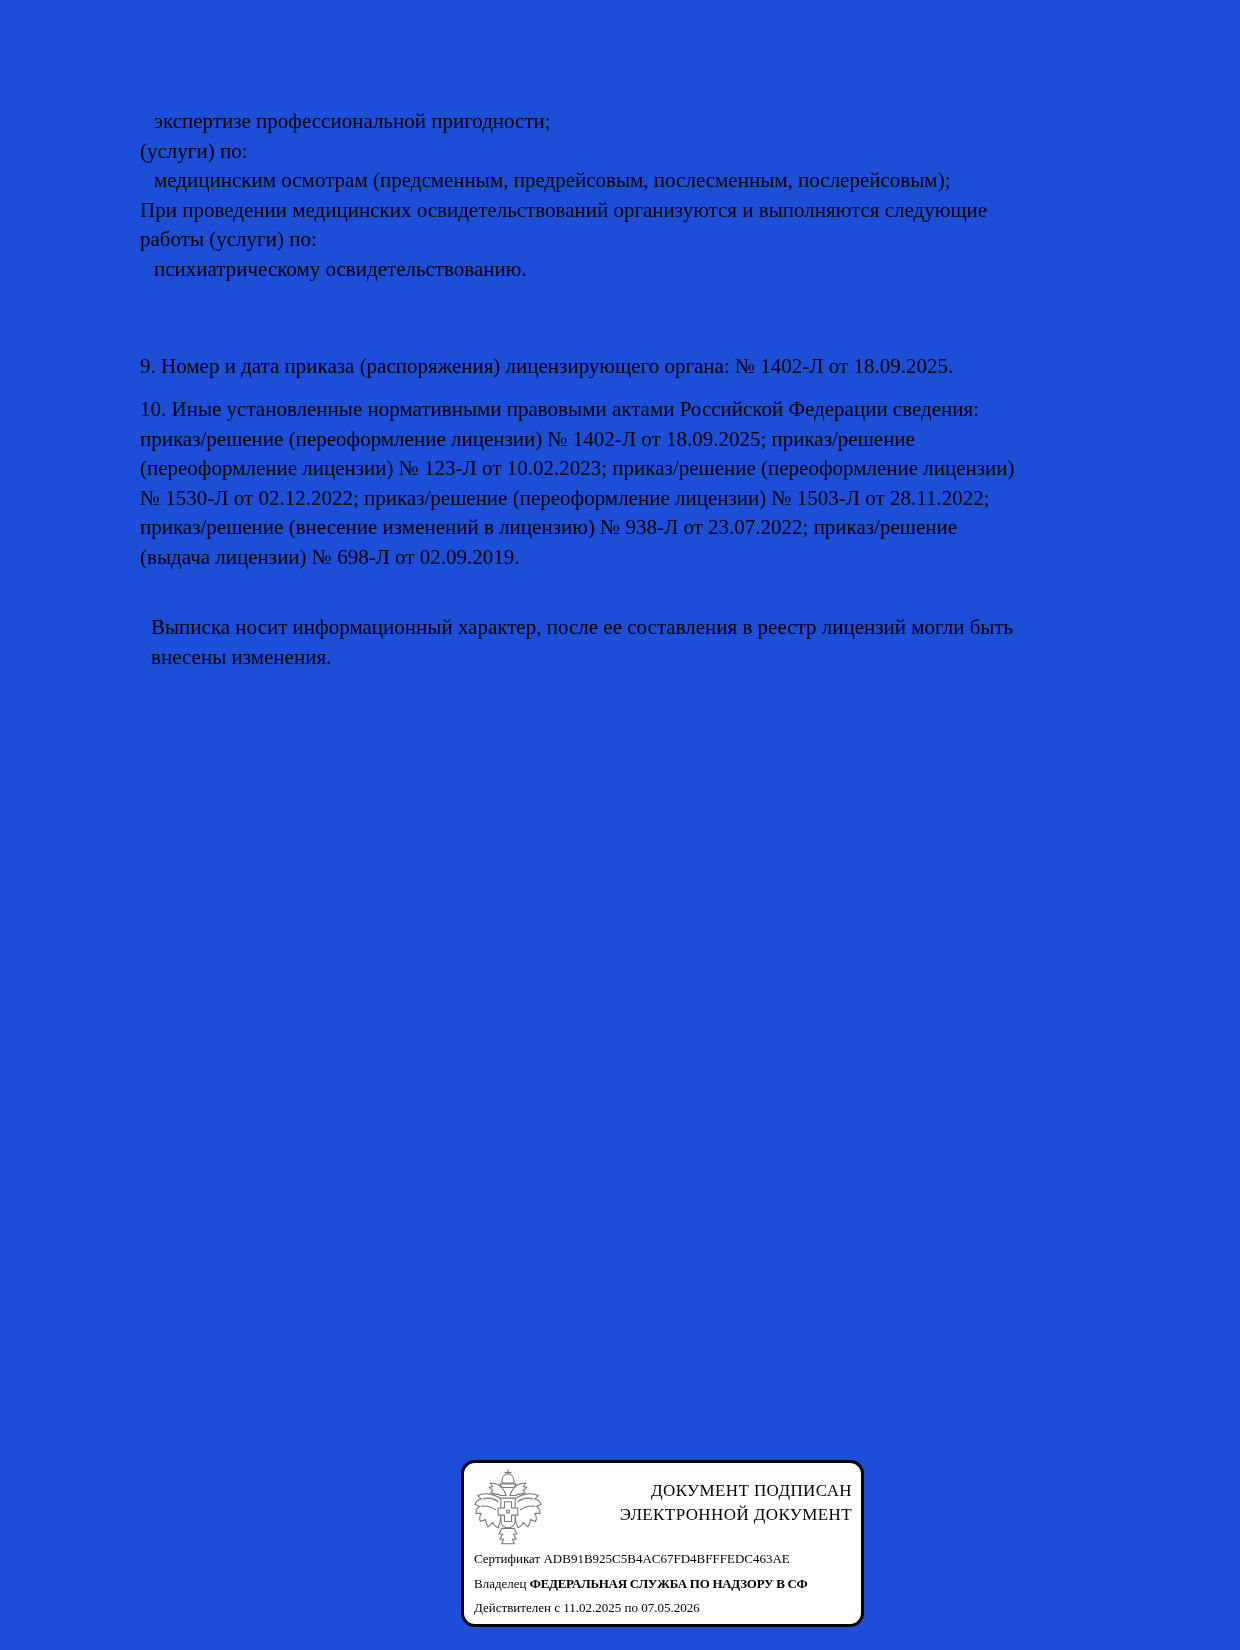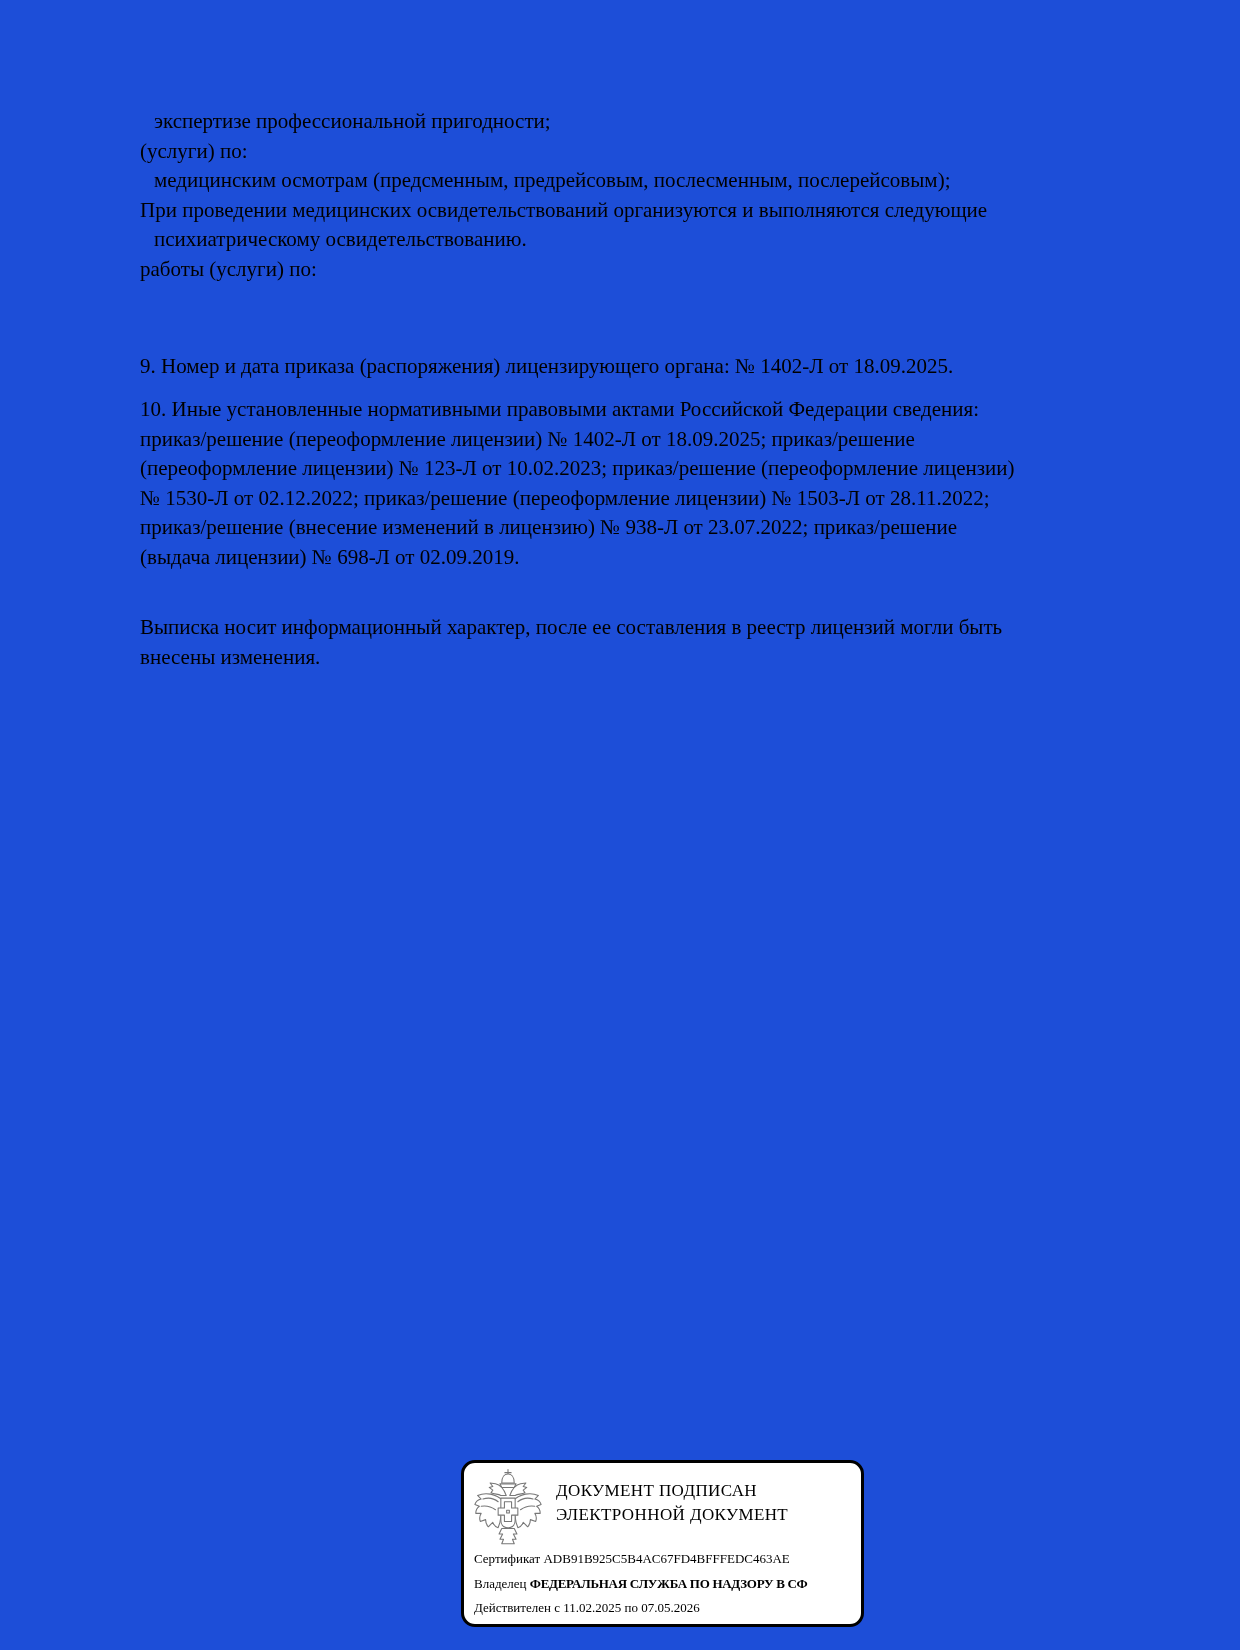--- a/index.html
+++ b/index.html
@@ -9,52 +9,52 @@
   }
   .page{position:relative;width:1240px;height:1650px;overflow:hidden;background:#1d4ed8;}
 
   
   .para{position:absolute;left:140px;font-size:21px;line-height:29.5px;white-space:nowrap;}
   .para .ln{height:29.5px;}
   .para .ln.indent{padding-left:14px;}
   .para-a{top:107px;}
   .para-9{top:352px;}
   .para-10{top:395px;}
-  .para-note{top:613px;}
+  .para-note{top:613px;margin-left:11px;}
 
   
   .stamp{
     position:absolute;left:461px;top:1460px;width:403px;height:167px;
     box-sizing:border-box;border:3px solid #000000;border-radius:14px;
     background:#ffffff;overflow:hidden;
   }
   .emblem{position:absolute;left:10px;top:5px;width:68px;height:80px;}
   .emblem svg{width:100%;height:100%;}
   .stamp-title{
     position:absolute;left:92px;top:16px;width:296px;
-    text-align:left;font-size:17px;line-height:24px;letter-spacing:.4px;
+    text-align:right;font-size:17px;line-height:24px;letter-spacing:.4px;
   }
   .stamp-info{
     position:absolute;left:10px;top:84px;width:500px;
     font-size:13px;line-height:24.5px;white-space:nowrap;
   }
   .owner-value{font-weight:bold;letter-spacing:-.3px;}
 </style>
 </head>
 <body>
 
 <div class="page">
 
   <div class="para para-a">
     <div class="ln indent">экспертизе профессиональной пригодности;</div>
     <div class="ln">(услуги) по:</div>
     <div class="ln indent">медицинским осмотрам (предсменным, предрейсовым, послесменным, послерейсовым);</div>
     <div class="ln">При проведении медицинских освидетельствований организуются и выполняются следующие</div>
+    <div class="ln">работы (услуги) по:</div>
     <div class="ln indent">психиатрическому освидетельствованию.</div>
-    <div class="ln">работы (услуги) по:</div>
   </div>
 
   <div class="para para-9">
     <div class="ln">9. Номер и дата приказа (распоряжения) лицензирующего органа: № 1402-Л от 18.09.2025.</div>
   </div>
 
   <div class="para para-10">
     <div class="ln">10. Иные установленные нормативными правовыми актами Российской Федерации сведения:</div>
     <div class="ln">приказ/решение (переоформление лицензии) № 1402-Л от 18.09.2025; приказ/решение</div>
     <div class="ln">(переоформление лицензии) № 123-Л от 10.02.2023; приказ/решение (переоформление лицензии)</div>

